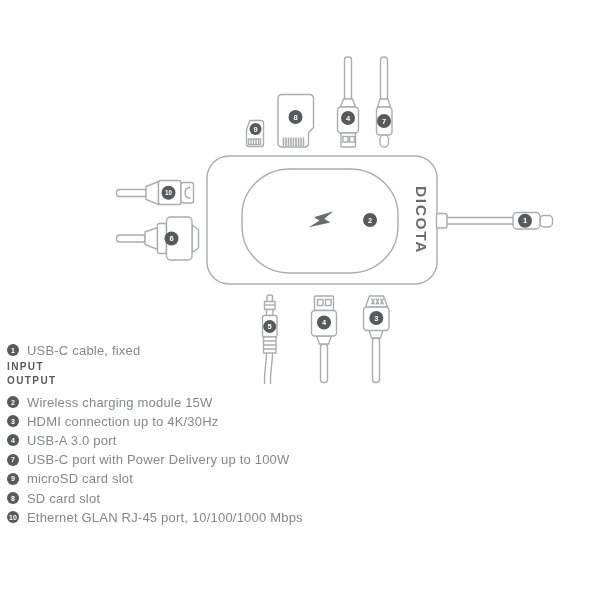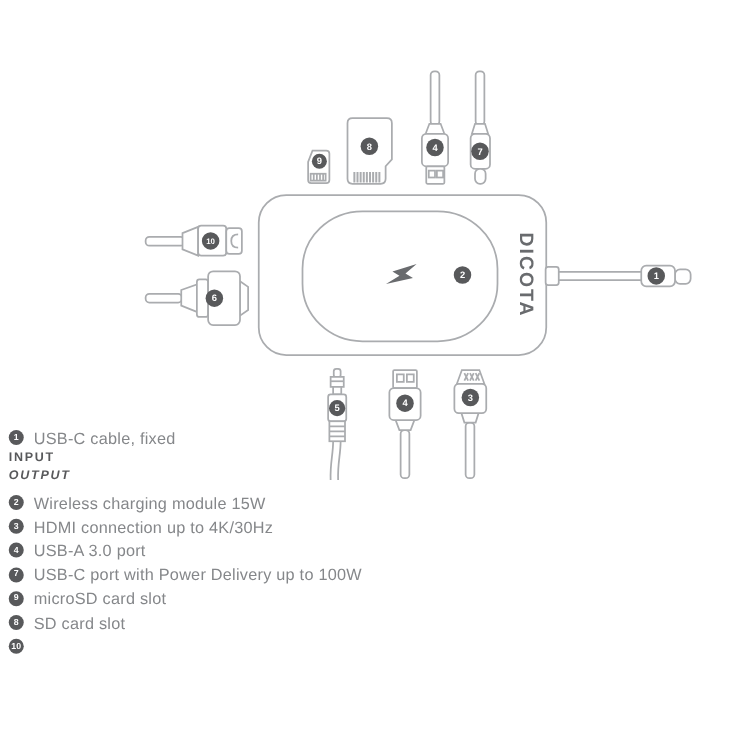--- a/index.html
+++ b/index.html
@@ -148,21 +148,21 @@
 
     <div class="lg-header" style="top:321px;margin-top:40px;">INPUT</div>
 
     <div class="lg-rows" style="top:340.5px;">
       <div class="lg-row">
         <span class="lg-badge">1</span>
         <span class="lg-label">USB-C cable, fixed</span>
       </div>
     </div>
 
-    <div class="lg-header" style="top:375px;font-style:italic;">OUTPUT</div>
+    <div class="lg-header" style="top:375px;">OUTPUT</div>
 
     <div class="lg-rows" style="top:392.5px;">
       <div class="lg-row">
         <span class="lg-badge">2</span>
         <span class="lg-label">Wireless charging module 15W</span>
       </div>
       <div class="lg-row">
         <span class="lg-badge">3</span>
         <span class="lg-label">HDMI connection up to 4K/30Hz</span>
       </div>
@@ -177,16 +177,17 @@
       <div class="lg-row">
         <span class="lg-badge">9</span>
         <span class="lg-label">microSD card slot</span>
       </div>
       <div class="lg-row">
         <span class="lg-badge">8</span>
         <span class="lg-label">SD card slot</span>
       </div>
       <div class="lg-row">
         <span class="lg-badge">10</span>
+        <span class="lg-label">Ethernet GLAN RJ-45 port, 10/100/1000 Mbps</span>
       </div>
     </div>
   </div>
 </div>
 
 </body></html>

